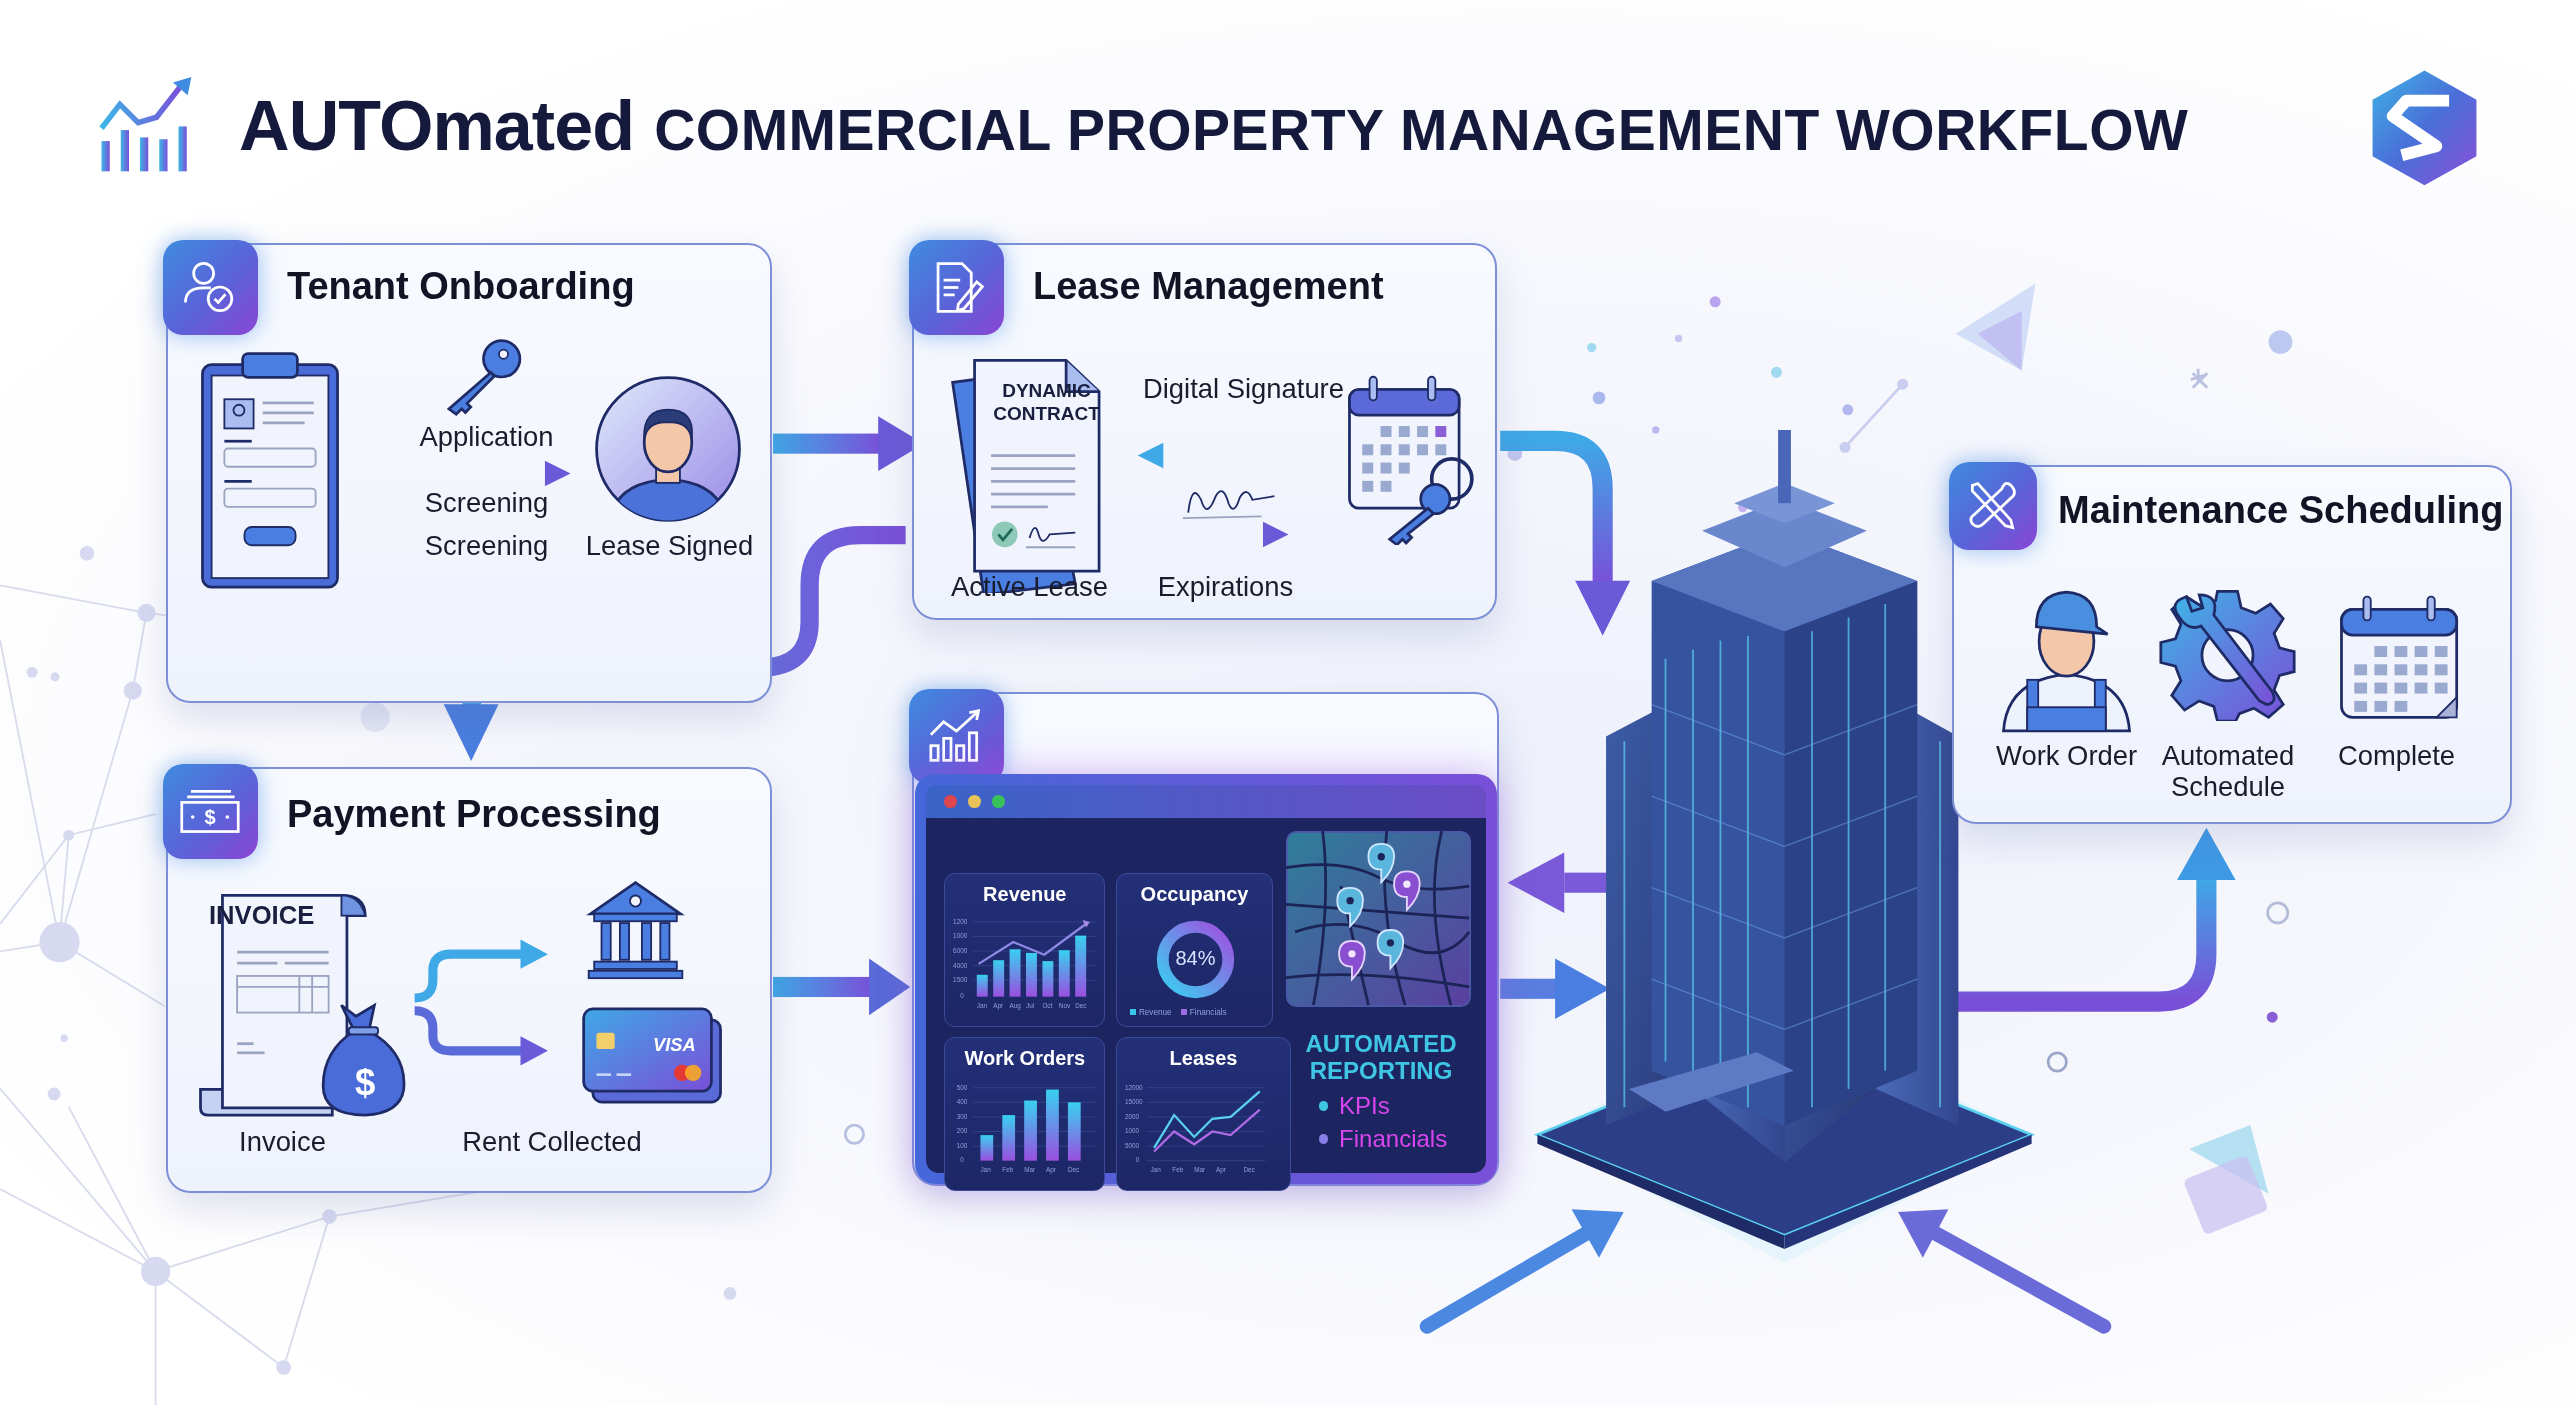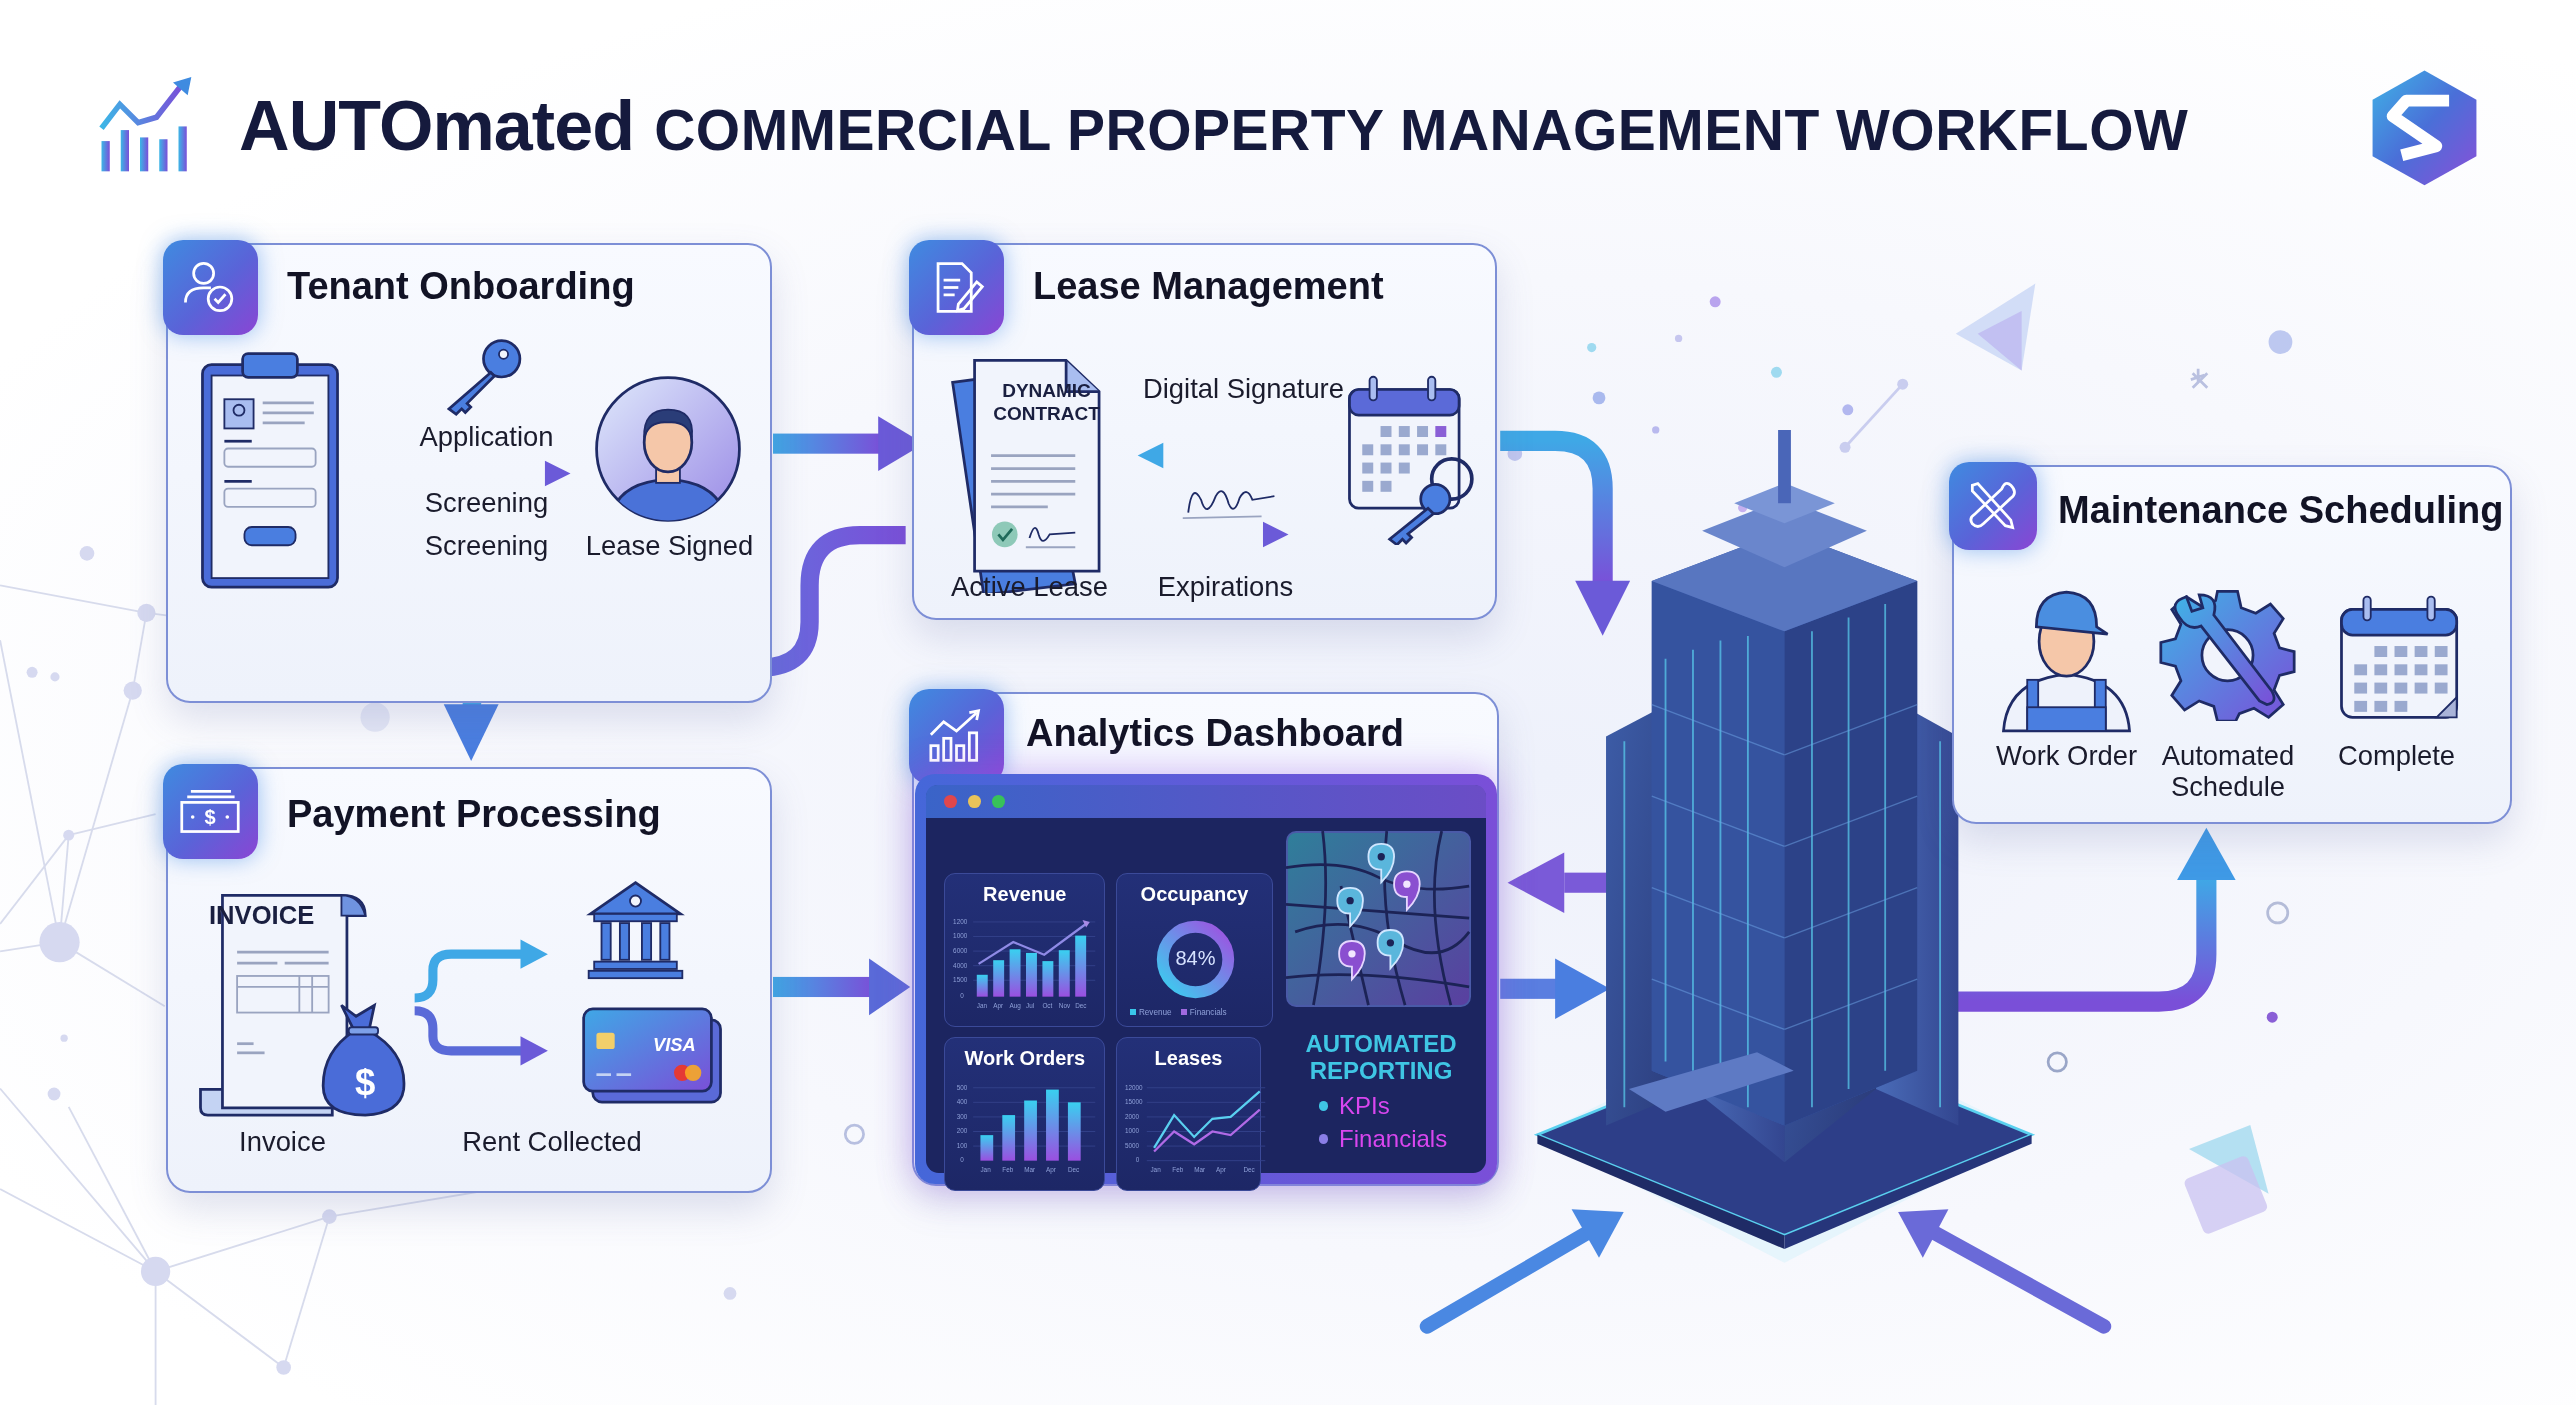--- a/index.html
+++ b/index.html
@@ -527,21 +527,20 @@
   <div class="card-badge">
     <svg width="59" height="55" viewBox="0 0 64 60">
         <polyline points="4,28 18,14 32,24 54,4" fill="none" stroke="#fff" stroke-width="3"></polyline>
         <polyline points="46,4 56,2 54,12" fill="none" stroke="#fff" stroke-width="3"></polyline>
         <rect x="4" y="40" width="8" height="16" fill="none" stroke="#fff" stroke-width="3"></rect>
         <rect x="18" y="32" width="8" height="24" fill="none" stroke="#fff" stroke-width="3"></rect>
         <rect x="32" y="40" width="8" height="16" fill="none" stroke="#fff" stroke-width="3"></rect>
         <rect x="46" y="26" width="8" height="30" fill="none" stroke="#fff" stroke-width="3"></rect>
       </svg>
   </div>
-  <div class="card-title" style="left:112px;top:18.3px;">Analytics Dashboard</div>
 </div>
 <div class="dash-frame">
   <div class="dash-inner">
     <div class="dash-bar">
       <span class="dot" style="background:#e0474c;"></span>
       <span class="dot" style="background:#e8c35a;"></span>
       <span class="dot" style="background:#38c25a;"></span>
     </div>
 
     <div class="panel" style="left:18.3px;top:46px;width:161px;height:154px;">
@@ -669,21 +668,21 @@
         <g fill="#8fa0d8" font-size="7" font-family="Liberation Sans, sans-serif">
             <text x="34" y="106">Jan</text>
             <text x="58" y="106">Feb</text>
             <text x="82" y="106">Mar</text>
             <text x="106" y="106">Apr</text>
             <text x="130" y="106">Dec</text>
           </g>
       </svg>
     </div>
 
-    <div class="panel" style="left:190px;top:210px;width:145px;height:154px;">
+    <div class="panel" style="left:190px;top:210px;width:175px;height:154px;">
       <div class="panel-title" style="font-size:20px;">Leases</div>
       <svg class="abs" style="left:3.7px;top:37px;width:150px;height:113px;" viewBox="0 0 164 124">
         <g fill="#8fa0d8" font-size="7" font-family="Liberation Sans, sans-serif">
             <text x="4" y="16">12000</text>
             <text x="4" y="32">15000</text>
             <text x="4" y="48">2000</text>
             <text x="4" y="64">1000</text>
             <text x="4" y="80">5000</text>
             <text x="16" y="96">0</text>
           </g>

